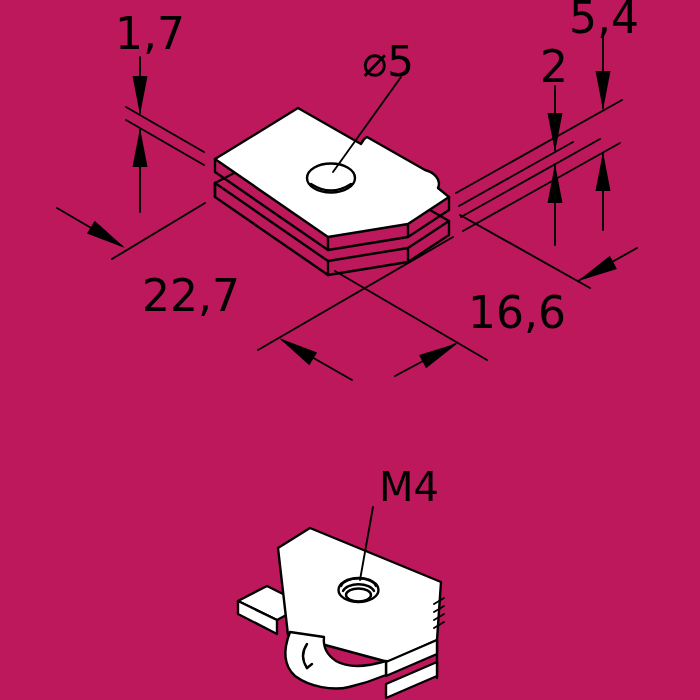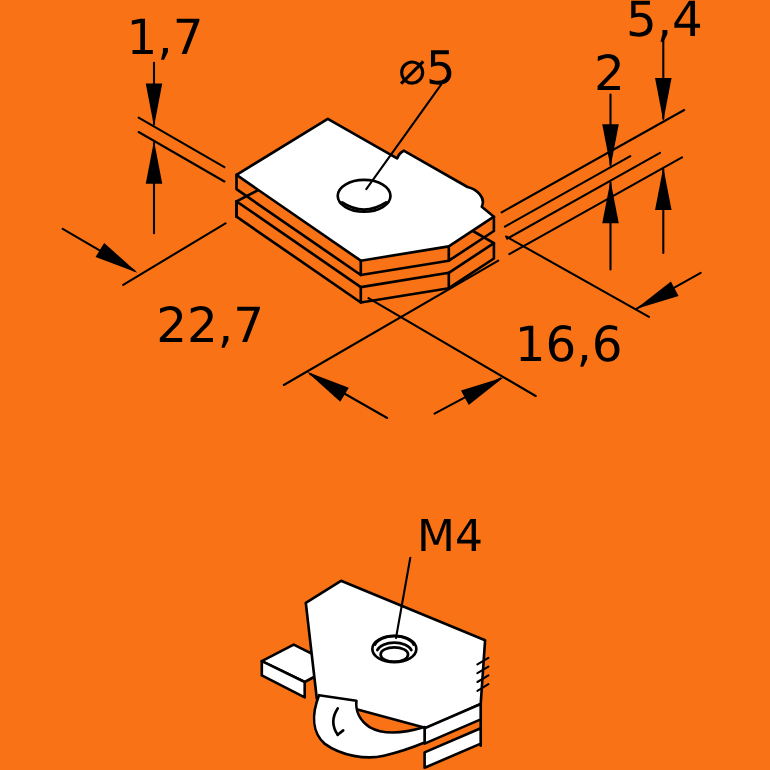--- a/index.html
+++ b/index.html
@@ -1,19 +1,19 @@
 <!DOCTYPE html>
 <html><head>
 <meta charset="utf-8">
 <style>
   html,body{margin:0;padding:0;background:#ffffff;}
   .canvas{
     position:relative;
     width:700px;height:700px;
-    background:#f97316;
+    background:#be185d;
     font-family:"DejaVu Sans","Liberation Sans",sans-serif;
     overflow:hidden;
   }
   svg{display:block;}
   .part{stroke:#000;stroke-width:2.4;fill:none;stroke-linejoin:round;stroke-linecap:round;}
   .face{stroke:#000;stroke-width:2.4;fill:#fff;stroke-linejoin:round;}
   .dim{stroke:#000;stroke-width:1.9;fill:none;stroke-linecap:round;}
   .arrow{fill:#000;stroke:none;}
   .lbl{fill:#000;font-family:"DejaVu Sans","Liberation Sans",sans-serif;}
   .lbl-dim{font-size:44px;}

